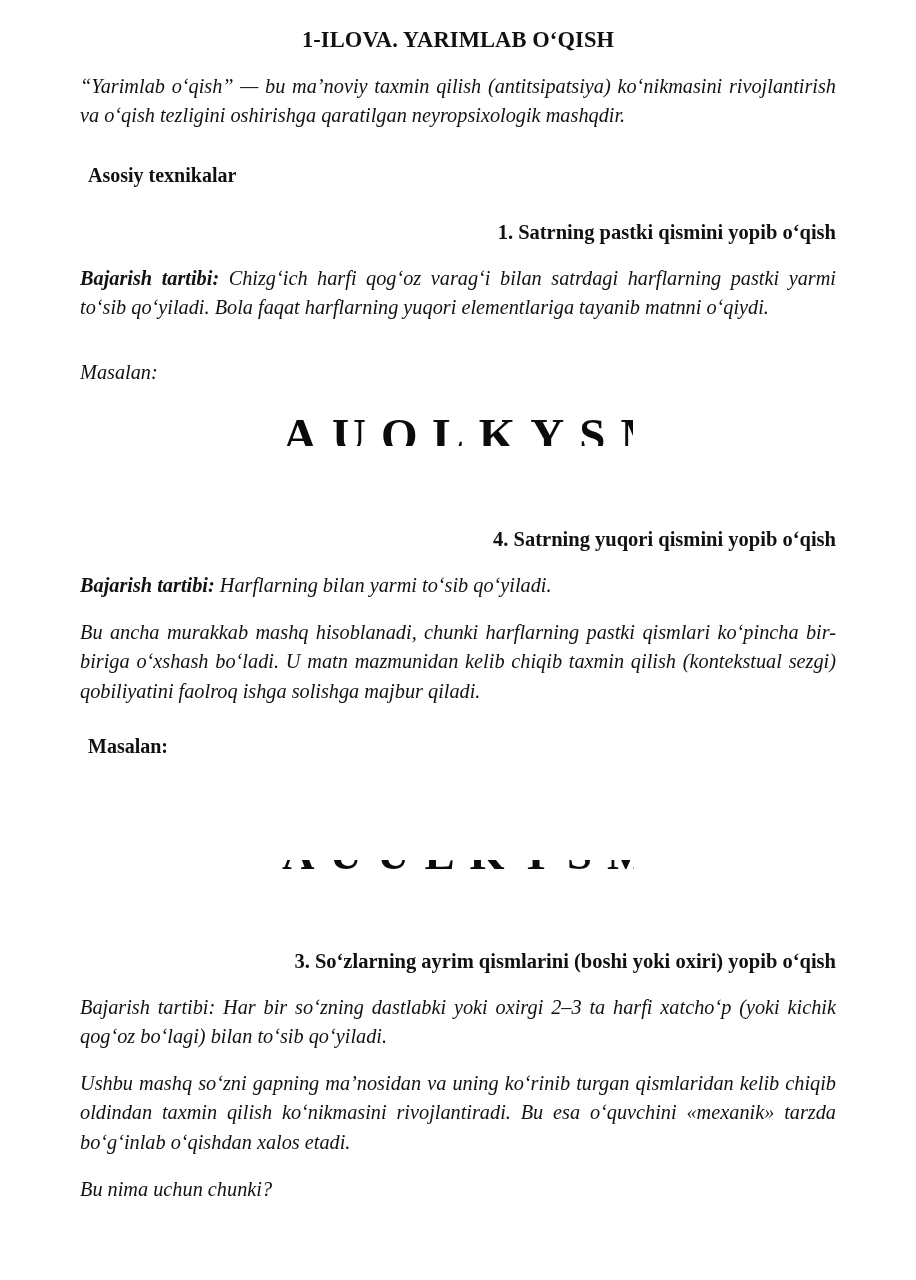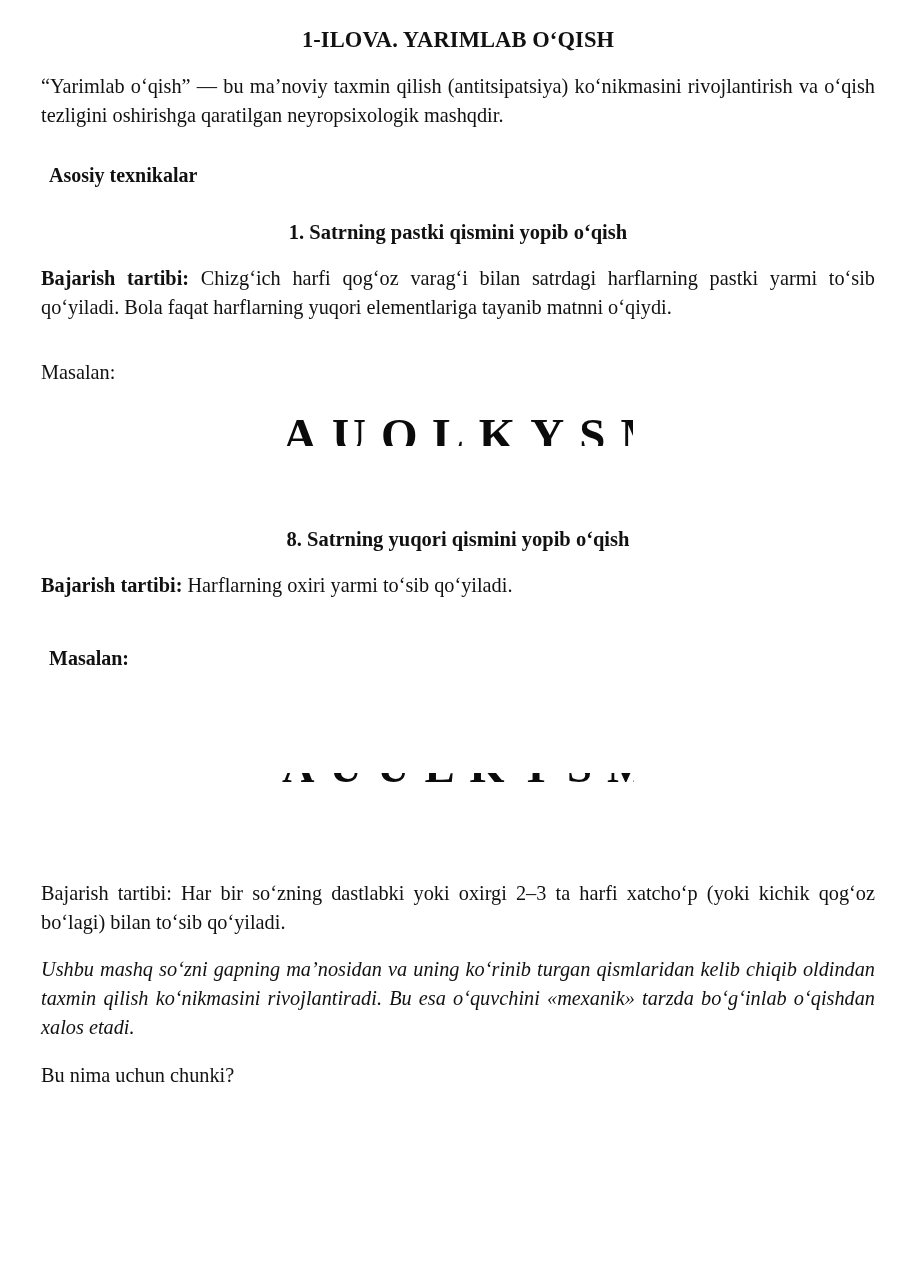--- a/index.html
+++ b/index.html
@@ -16,36 +16,36 @@
     font-family: "Liberation Serif", "DejaVu Serif", serif;
     color: #111111;
     -webkit-font-smoothing: antialiased;
   }
 
   .page {
     position: relative;
     width: 916px;
     height: 1104px;
     box-sizing: border-box;
-    padding: 0 41px;
+    padding: 0 80px;
   }
 
   
   .doc-title {
     text-align: center;
     font-weight: bold;
     font-size: 22.5px;
     letter-spacing: 0.1px;
     margin: 0;
     padding-top: 26px;
     line-height: 1.25;
   }
 
   .section-heading {
-    text-align: center;
+    text-align: right;
     font-weight: bold;
     font-size: 20.5px;
     margin: 0;
     line-height: 1.3;
   }
 
   .lead-bold {
     font-weight: bold;
     font-size: 20px;
     margin: 8px;
@@ -53,20 +53,21 @@
   }
 
   
   p.body {
     font-size: 20.3px;
     line-height: 1.44;
     text-align: justify;
     text-justify: inter-word;
     margin: 0;
     hyphens: none;
+    font-style: italic;
   }
   p.body.italic {
     font-style: italic;
   }
   p.body .b {
     font-weight: bold;
   }
   p.nojustify {
     text-align: left;
   }
@@ -160,46 +161,48 @@
 
   <div class="demo-wrap">
     <div class="demo demo-top">
       <span class="glyphs">AUOLKYSM</span>
     </div>
   </div>
 
   <div class="sp-40"></div>
   <div class="sp-40"></div>
 
-  <h2 class="section-heading">8. Satrning yuqori qismini yopib o‘qish</h2>
-
-  <div class="sp-18"></div>
-
-  <p class="body nojustify"><span class="b">Bajarish tartibi:</span><span> Harflarning oxiri yarmi to‘sib qo‘yiladi.</span></p>
-
-  <div class="sp-18"></div>
-
+  <h2 class="section-heading">4. Satrning yuqori qismini yopib o‘qish</h2>
+
+  <div class="sp-18"></div>
+
+  <p class="body nojustify"><span class="b">Bajarish tartibi:</span><span> Harflarning bilan yarmi to‘sib qo‘yiladi.</span></p>
+
+  <div class="sp-18"></div>
+
+  <p class="body">Bu ancha murakkab mashq hisoblanadi, chunki harflarning pastki qismlari ko‘pincha bir-biriga o‘xshash bo‘ladi. U matn mazmunidan kelib chiqib taxmin qilish (kontekstual sezgi) qobiliyatini faolroq ishga solishga majbur qiladi.</p>
 
   <div class="sp-18"></div>
 
   <p class="lead-bold">Masalan:</p>
 
   <div class="sp-40"></div>
   <div class="sp-40"></div>
   <div class="sp-12"></div>
 
   <div class="demo-wrap">
     <div class="demo demo-bottom">
       <span class="glyphs">AUULKYSM</span>
     </div>
   </div>
 
   <div class="sp-40"></div>
   <div class="sp-22"></div>
 
+  <h2 class="section-heading">3. So‘zlarning ayrim qismlarini (boshi yoki oxiri) yopib o‘qish</h2>
 
   <div class="sp-18"></div>
 
   <p class="body">Bajarish tartibi: Har bir so‘zning dastlabki yoki oxirgi 2–3 ta harfi xatcho‘p (yoki kichik qog‘oz bo‘lagi) bilan to‘sib qo‘yiladi.</p>
 
   <div class="sp-18"></div>
 
   <p class="body italic">Ushbu mashq so‘zni gapning ma’nosidan va uning ko‘rinib turgan qismlaridan kelib chiqib oldindan taxmin qilish ko‘nikmasini rivojlantiradi. Bu esa o‘quvchini «mexanik» tarzda bo‘g‘inlab o‘qishdan xalos etadi.</p>
 
   <div class="sp-18"></div>

